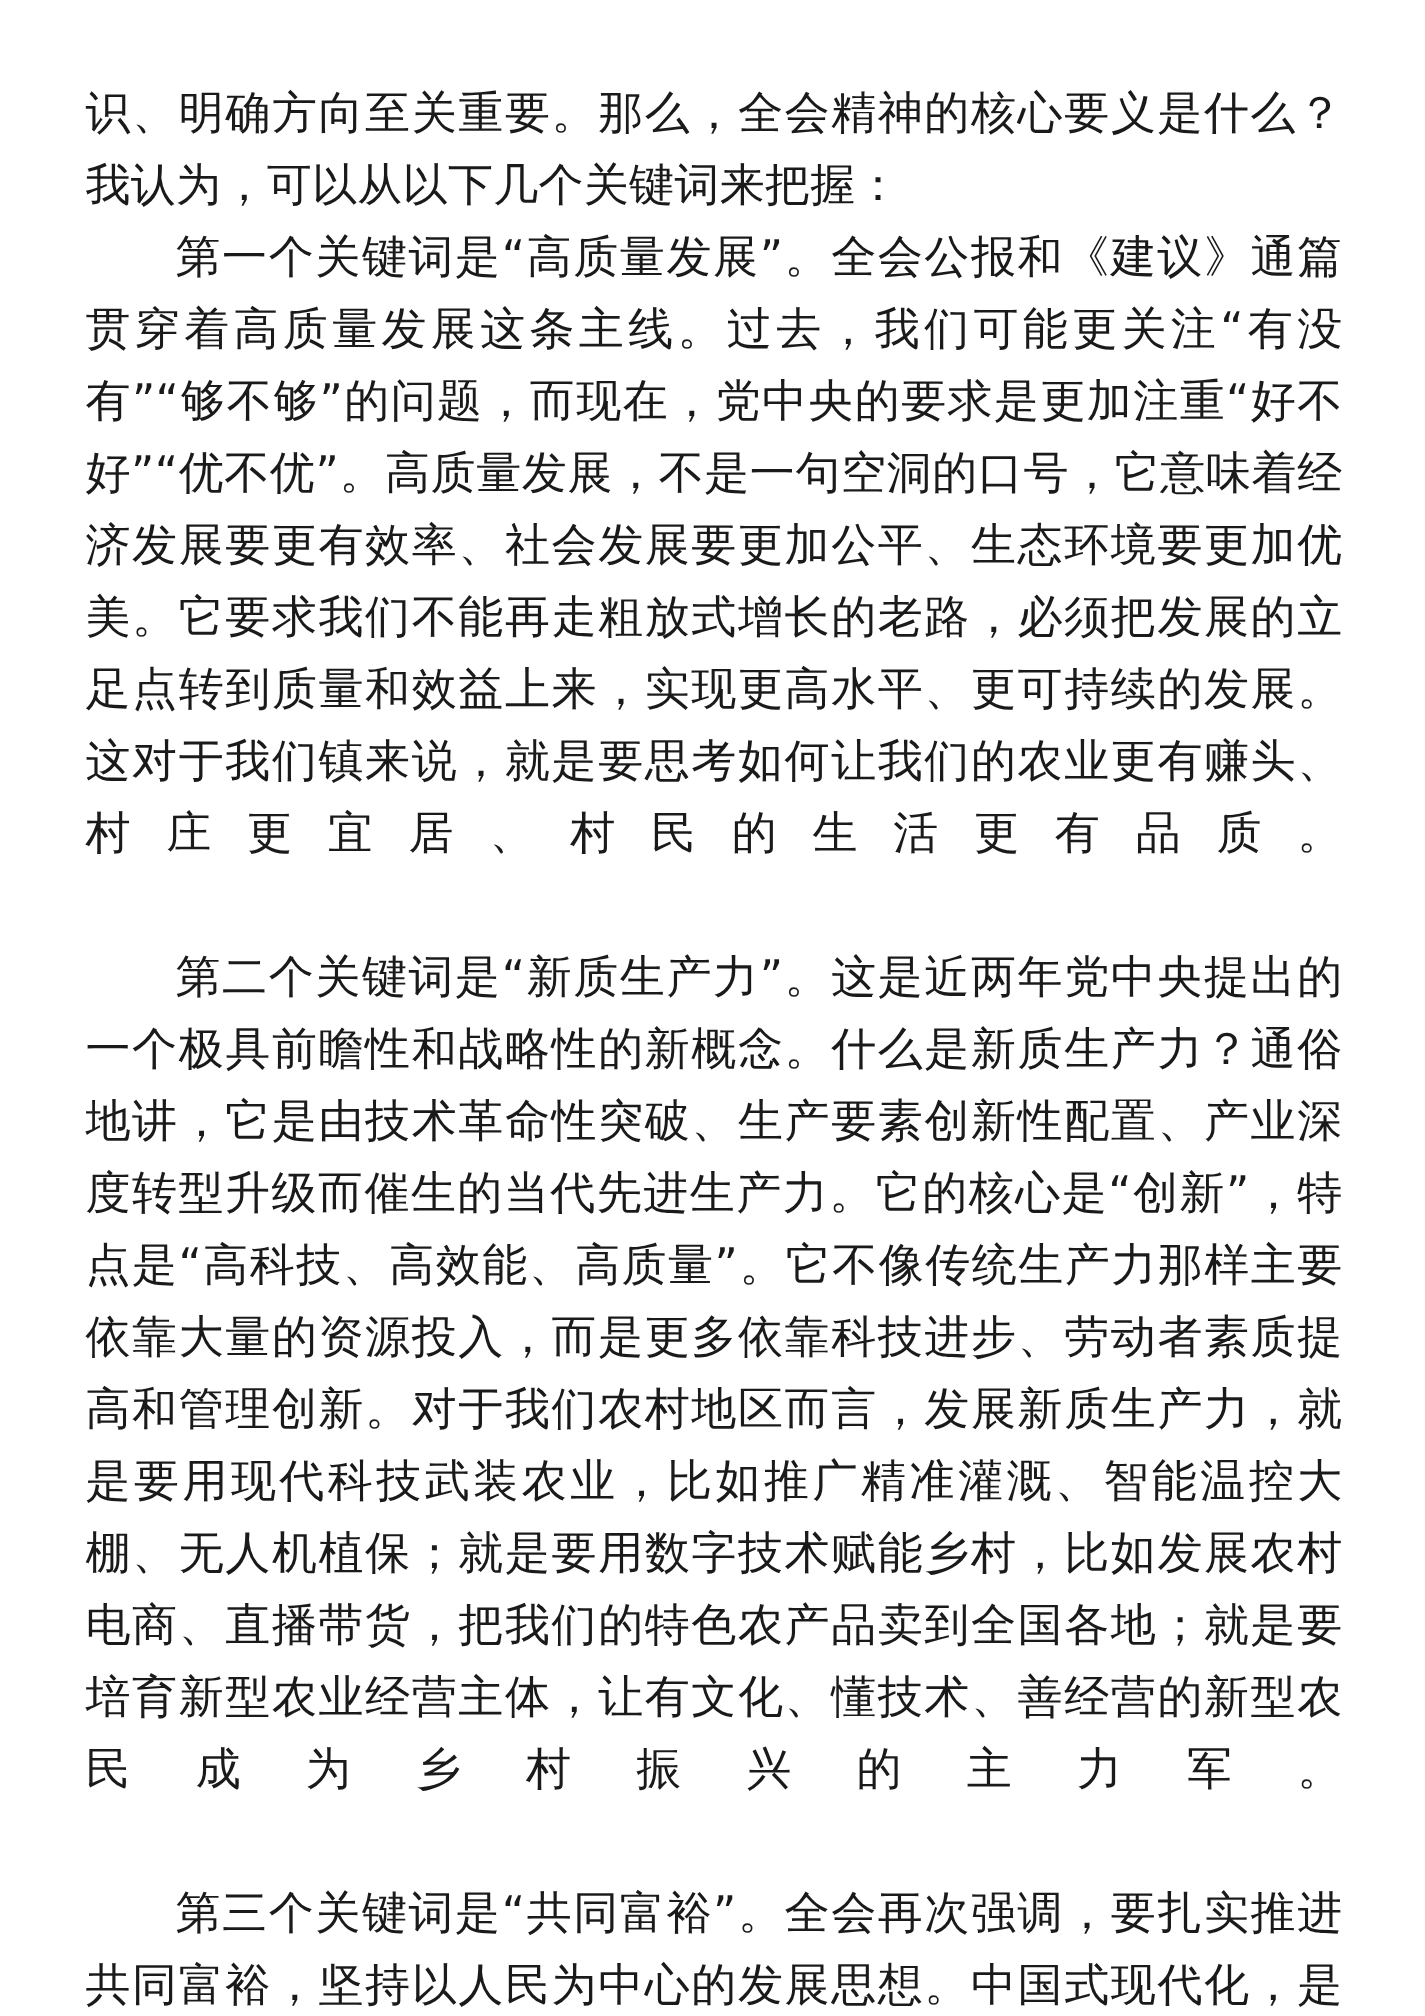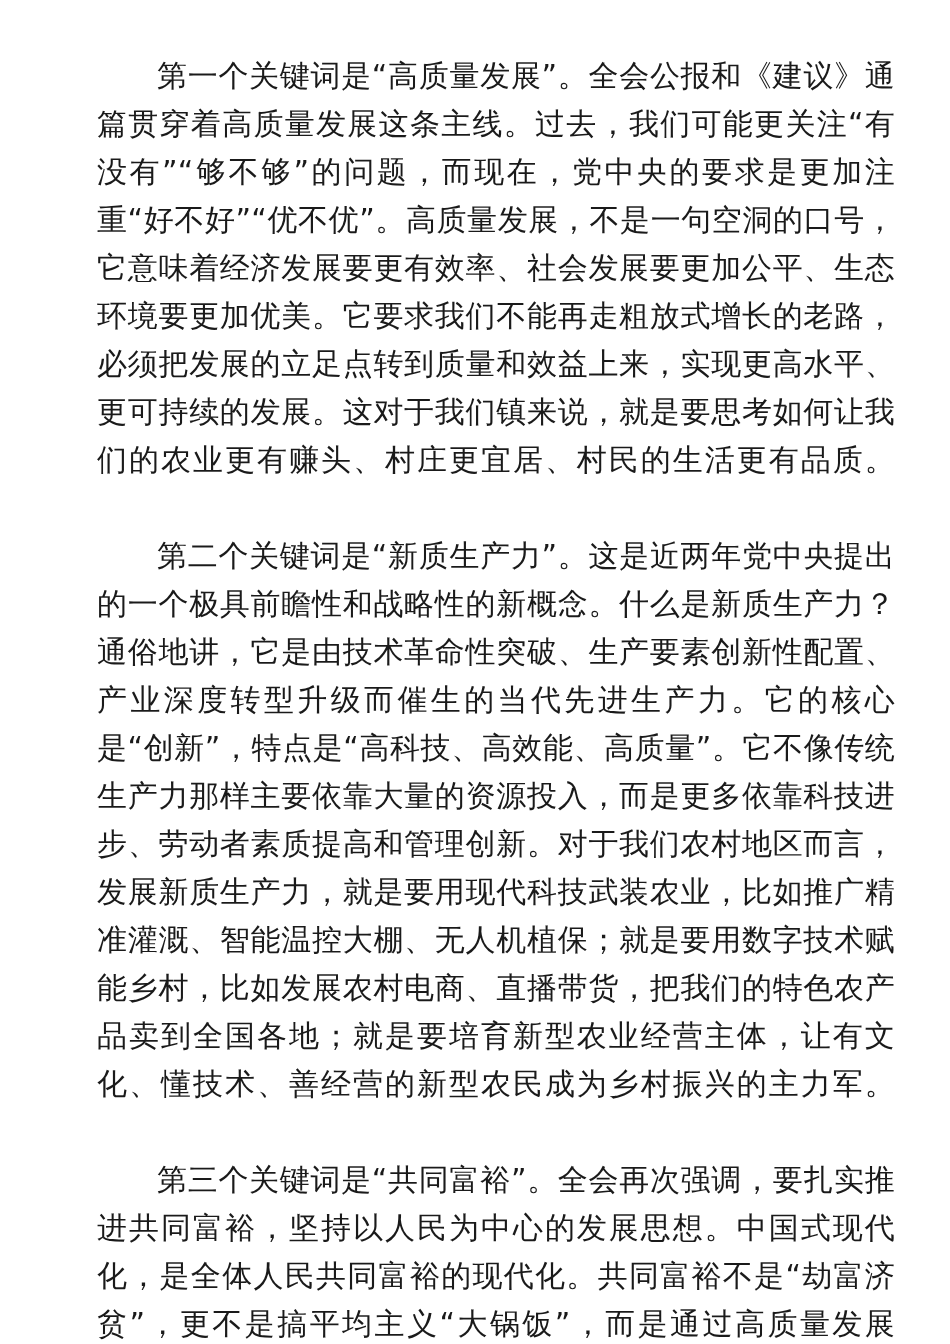--- a/index.html
+++ b/index.html
@@ -31,38 +31,38 @@
     line-height: 48px;
     color: #1a1a1a;
     text-align: justify;
     text-justify: inter-ideograph;
     letter-spacing: 0.2px;
     font-weight: 400;
     word-break: break-all;
   }
   .para.indent {
     text-indent: 60px;
-    margin-left: 40px;
   }
   
   .para::after {
     content: "";
     display: inline-block;
     width: 100%;
   }
   .para.nojustify::after {
     content: none;
   }
 </style>
 </head>
 <body>
 
 <div class="page">
   <div class="doc-body">
 
+    <p class="para nojustify">识、明确方向至关重要。那么，全会精神的核心要义是什么？我认为，可以从以下几个关键词来把握：</p>
 
     <p class="para indent">第一个关键词是“高质量发展”。全会公报和《建议》通篇贯穿着高质量发展这条主线。过去，我们可能更关注“有没有”“够不够”的问题，而现在，党中央的要求是更加注重“好不好”“优不优”。高质量发展，不是一句空洞的口号，它意味着经济发展要更有效率、社会发展要更加公平、生态环境要更加优美。它要求我们不能再走粗放式增长的老路，必须把发展的立足点转到质量和效益上来，实现更高水平、更可持续的发展。这对于我们镇来说，就是要思考如何让我们的农业更有赚头、村庄更宜居、村民的生活更有品质。</p>
 
     <p class="para indent">第二个关键词是“新质生产力”。这是近两年党中央提出的一个极具前瞻性和战略性的新概念。什么是新质生产力？通俗地讲，它是由技术革命性突破、生产要素创新性配置、产业深度转型升级而催生的当代先进生产力。它的核心是“创新”，特点是“高科技、高效能、高质量”。它不像传统生产力那样主要依靠大量的资源投入，而是更多依靠科技进步、劳动者素质提高和管理创新。对于我们农村地区而言，发展新质生产力，就是要用现代科技武装农业，比如推广精准灌溉、智能温控大棚、无人机植保；就是要用数字技术赋能乡村，比如发展农村电商、直播带货，把我们的特色农产品卖到全国各地；就是要培育新型农业经营主体，让有文化、懂技术、善经营的新型农民成为乡村振兴的主力军。</p>
 
     <p class="para indent nojustify">第三个关键词是“共同富裕”。全会再次强调，要扎实推进共同富裕，坚持以人民为中心的发展思想。中国式现代化，是全体人民共同富裕的现代化。共同富裕不是“劫富济贫”，更不是搞平均主义“大锅饭”，而是通过高质量发展把“蛋糕”做大做好，然后通过合理的制度安排把“蛋糕”切好</p>
 
   </div>
 </div>
 

